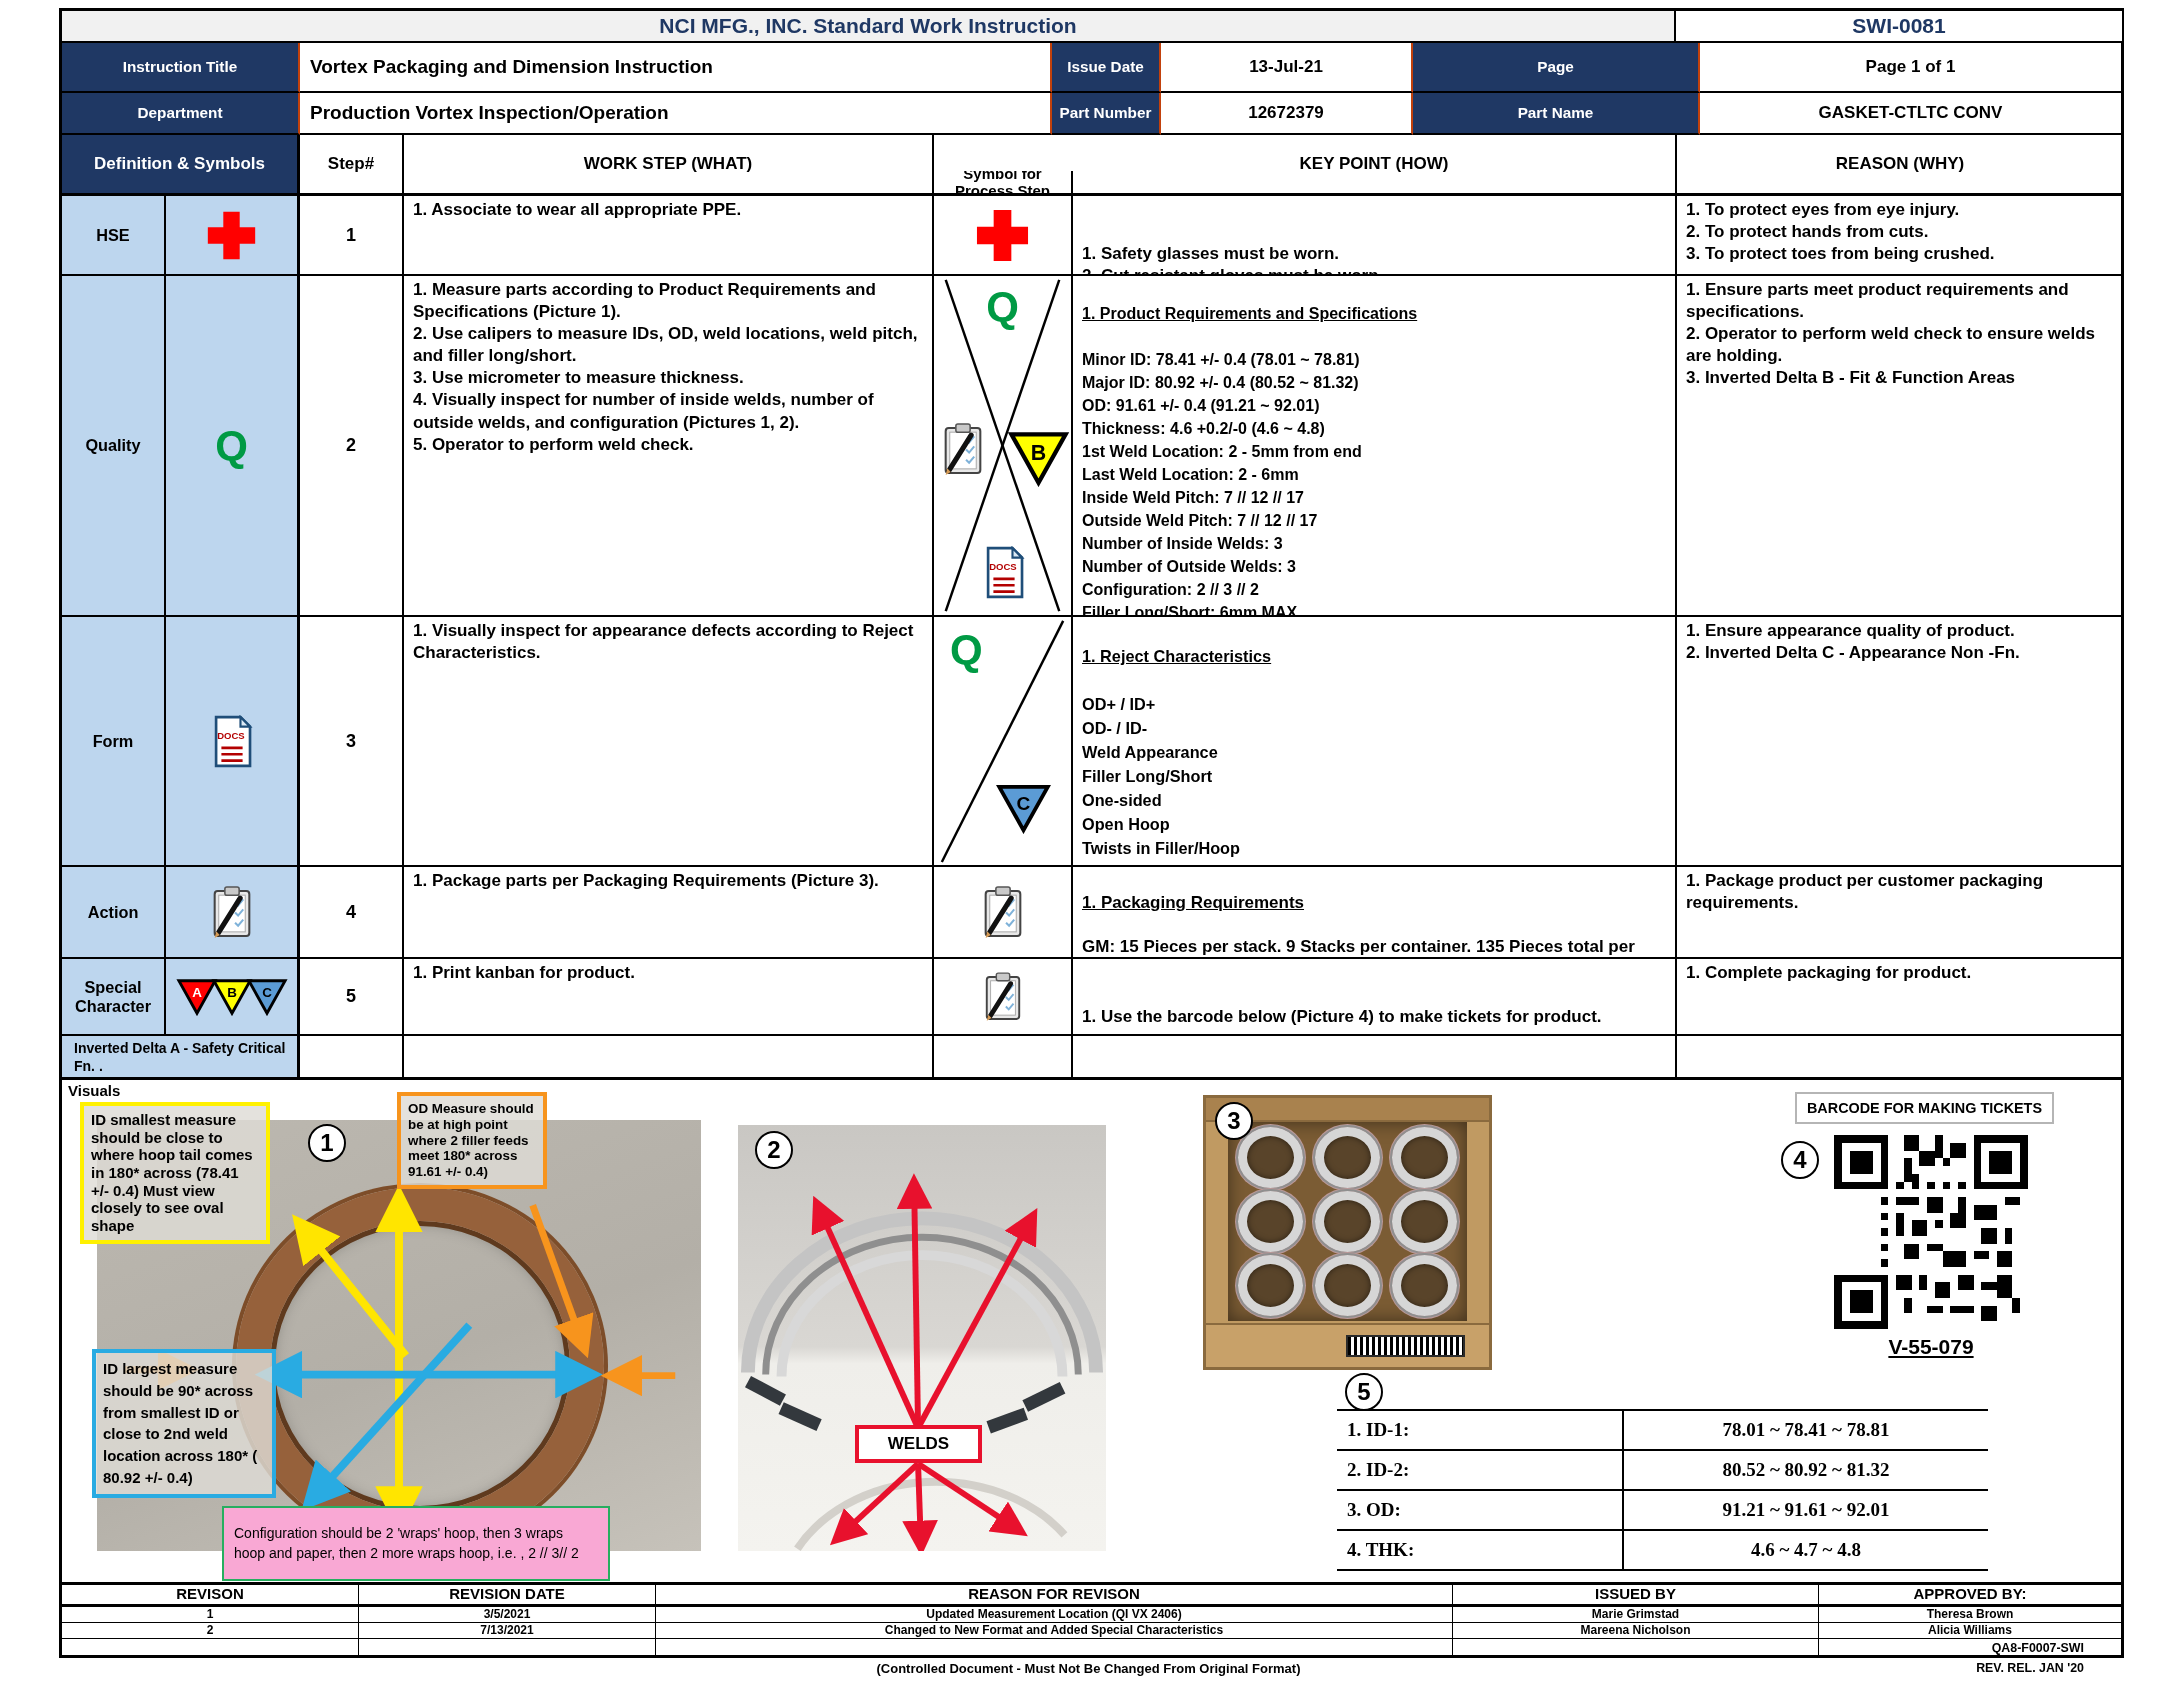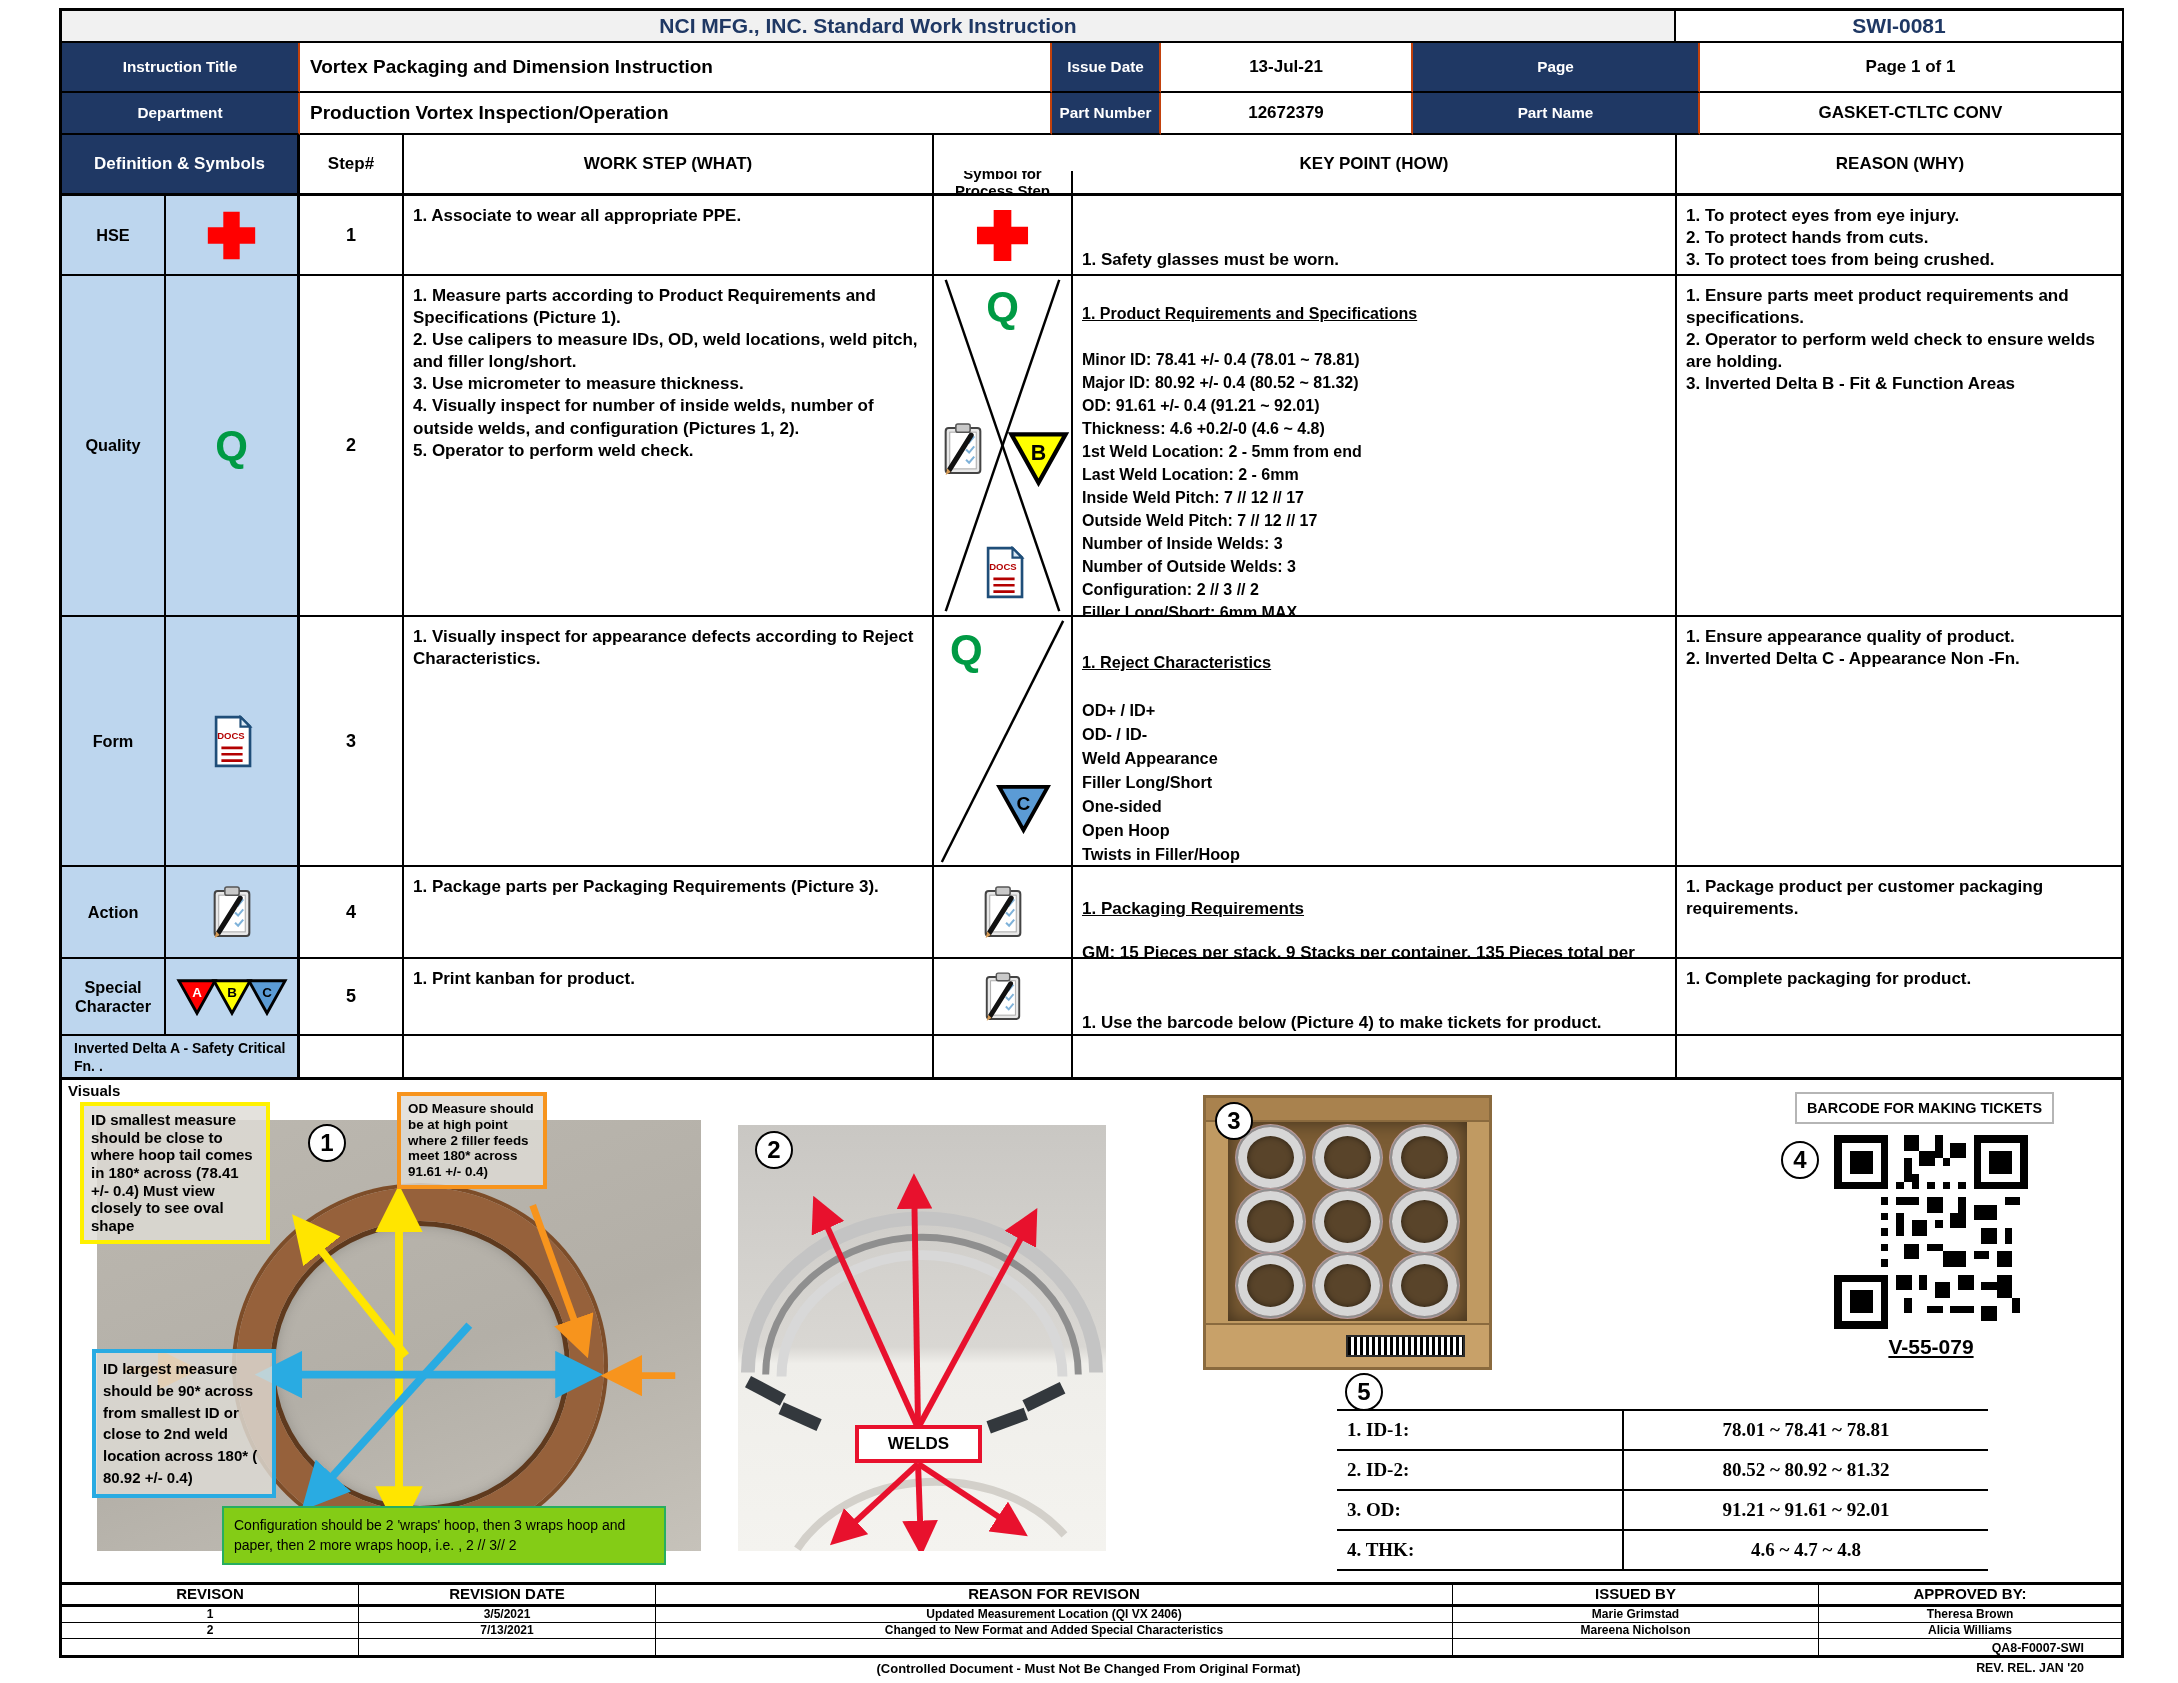--- a/index.html
+++ b/index.html
@@ -35,21 +35,21 @@
   .hdr { display:flex; align-items:center; justify-content:center; text-align:center;
          font-weight:bold; font-size:17px; padding:2px; }
   .hdr.small { font-size:15px;margin-top:36px; }
   .navy { background:#1F3864; color:#fff; }
   .def-span { grid-column:1 / 3; }
   .lb { background:#BDD6EE; }
   .cat { display:flex; align-items:center; justify-content:center; text-align:center;
          background:#BDD6EE; font-weight:bold; font-size:16.3px; padding:2px; }
   .iconc { display:flex; align-items:center; justify-content:center; }
   .stepn { display:flex; align-items:center; justify-content:center; font-weight:bold; font-size:18px; }
-  .txt { padding:9px 9px; font-weight:bold; font-size:17px; line-height:1.3; white-space:pre-line; }
+  .txt { padding:3px 9px; font-weight:bold; font-size:17px; line-height:1.3; white-space:pre-line; }
   .txt.dense { font-size:16px; line-height:23px; padding-top:3px; }
   .txt.mdense { font-size:16.3px; line-height:24px; }
   .kh { text-decoration:underline; }
   .kh:empty { display:none; }
   .q-letter { color:#009A44; font-weight:800; font-size:42px; line-height:1; }
   .symc { position:relative; }
   .symc svg.lines { position:absolute; inset:0; width:100%; height:100%; }
   .posQ  { position:absolute; left:50%; transform:translateX(-50%); top:10px; }
   .posQ2 { position:absolute; left:16px; top:12px; }
   .posClip { position:absolute; left:6px; top:147px; }
@@ -65,22 +65,22 @@
   .photo1 { position:absolute; left:35px; top:40px; width:604px; height:431px;
             background:linear-gradient(160deg,#bcb8b0 0%,#b3afa7 55%,#c6c2ba 100%); }
   .ring1 { position:absolute; left:139px; top:67px; width:368px; height:358px; border-radius:50%;
            border:34px solid #96613B;
            box-shadow: inset 0 0 0 5px #5f3a1e, 0 0 0 4px #7d4d29, inset 0 0 16px rgba(0,0,0,.35); }
   .p1-svg, .p2-svg { position:absolute; inset:0; width:100%; height:100%; }
   .co { position:absolute; font-weight:bold; background:rgba(222,220,214,0.82); color:#000; padding:5px 7px; line-height:1.18; }
   .co.yellow { border:4px solid #FFF100; font-size:15px; }
   .co.orange { border:4px solid #F7941D; font-size:13.4px; }
   .co.blue   { border:4px solid #29ABE2; font-size:15px; line-height:1.45; }
-  .note-green { position:absolute; left:160px; top:426px; width:444px; border:2.5px solid #27AE60;
-                background:#84cc16; padding:8px 10px; font-size:14px; line-height:1.4; }
+  .note-green { position:absolute; left:160px; top:426px; width:388px; border:2.5px solid #27AE60;
+                background:#f9a8d4; padding:16px 10px; font-size:14px; line-height:1.4; }
   .circle-num { position:absolute; width:38px; height:38px; border:2.5px solid #000; border-radius:50%;
                 background:#fff; display:flex; align-items:center; justify-content:center;
                 font-weight:bold; font-size:24px; z-index:5; }
   .photo2 { position:absolute; left:676px; top:45px; width:368px; height:426px;
             background:linear-gradient(180deg,#c9c7c3 0%,#d9d7d3 52%,#efeeea 56%,#f4f3ef 100%); }
   .welds-box { position:absolute; left:117px; top:300px; width:127px; height:38px; border:4px solid #E8112D;
                background:#fff; display:flex; align-items:center; justify-content:center;
                font-weight:bold; font-size:17px; z-index:4; }
   .photo3 { position:absolute; left:1141px; top:15px; width:289px; height:275px;
             background:#c09a62; border:3px solid #8a6a3e; }

